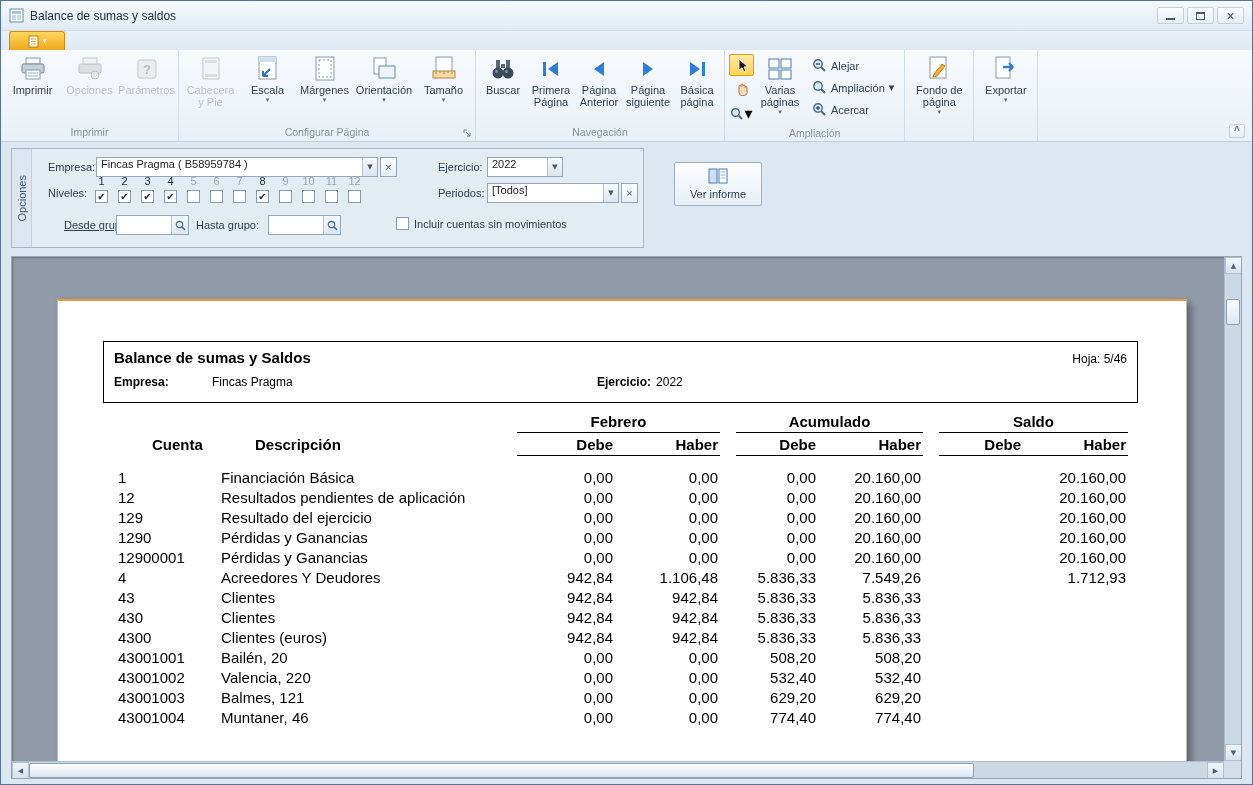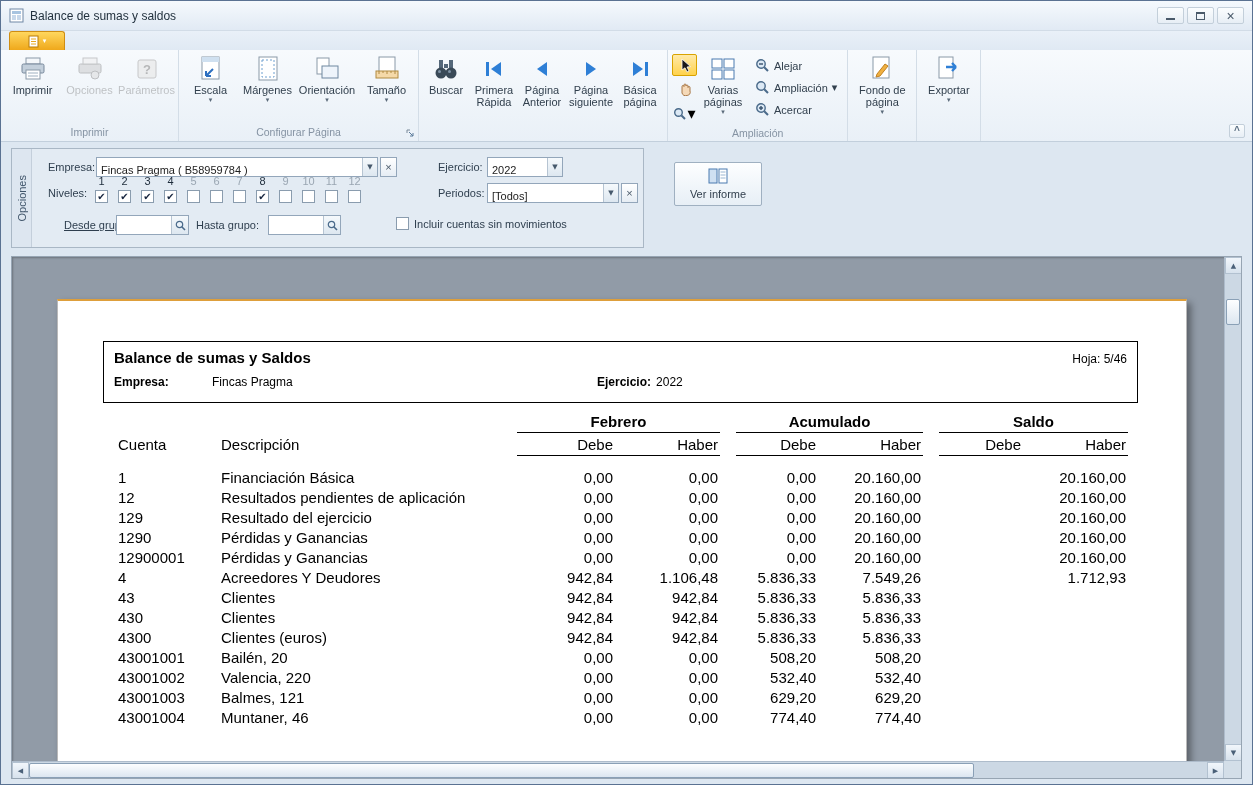--- a/index.html
+++ b/index.html
@@ -52,21 +52,21 @@
 
   
   .options-bar { height:112px; flex:0 0 112px; position:relative; background:#dde7f1; font-size:11px; color:#2e3e4e; }
   .options-panel { position:absolute; left:10px; top:6px; width:633px; height:100px;
                    border:1px solid #a9b7c5; background:#e3ebf3; display:flex; }
   .panel-side { width:20px; border-right:1px solid #c4cfdb; display:flex; align-items:center; justify-content:center;
                 background:#dde6f0; }
   .side-caption { writing-mode:vertical-rl; transform:rotate(180deg); font-size:11px; color:#41566b; }
   .panel-content { position:relative; flex:1; }
   .flabel { position:absolute; line-height:20px; white-space:nowrap; }
-  .combo { position:absolute; height:20px; background:#fff; border:1px solid #93a6ba; display:flex; align-items:flex-end; }
+  .combo { position:absolute; height:20px; background:#fff; border:1px solid #93a6ba; display:flex; align-items:flex-start; }
   .combo .val { flex:1; padding:0 4px; white-space:nowrap; overflow:hidden; color:#222; }
   .combo .dd { width:15px; height:100%; display:flex; align-items:center; justify-content:center;
                background:linear-gradient(#f5f9fc,#dde7f0); border-left:1px solid #b6c4d2; font-size:7px; color:#46596c; }
   .sq-btn { position:absolute; width:17px; height:20px; border:1px solid #93a6ba; display:flex; align-items:center;
             justify-content:center; background:linear-gradient(#ffffff,#e6edf4); font-size:11px; color:#4a5a6a; }
   .niveles { position:absolute; left:58px; top:26px; display:flex; }
   .nivel { width:23px; display:flex; flex-direction:column; align-items:center; gap:3px; }
   .nivel-num { font-size:11px; color:#9aa6b2; height:12px; line-height:12px; }
   .nivel-num.on { color:#1d2b3a; }
   .cb { width:13px; height:13px; background:#fff; border:1px solid #8a9cae; font-size:10px; line-height:11px;
@@ -90,21 +90,21 @@
   .rpt-title { font-size:15px; font-weight:bold; }
   .rpt-hoja { font-size:12px; }
   .rpt-row2 { margin-top:9px; display:flex; font-size:12px; }
   .rpt-emp-label { font-weight:bold; width:98px; }
   .rpt-emp-val { width:385px; }
   .rpt-ej-label { font-weight:bold; margin-right:5px; }
   .rpt-table { position:absolute; left:60px; top:112px; width:1010px; font-size:15px; }
   .rgrid { display:grid; grid-template-columns:103px 280px 114px 105px 98px 105px 100px 105px; }
   .gspan { font-weight:bold; text-align:center; border-bottom:1px solid #000; margin-left:16px; padding-bottom:2px; }
   .rh-sub { margin-top:3px; }
-  .rh-sub span { font-weight:normal; }
+  .rh-sub span { font-weight:bold;margin-left:34px; }
   .num { text-align:right; padding-right:2px; white-space:nowrap; }
   .pline { border-bottom:1px solid #000; margin-left:16px; height:3px; }
   .rows-wrap { margin-top:11px; }
   .rpt-row { height:20px; align-items:center; }
   .rpt-row span { display:block; white-space:nowrap; overflow:hidden; }
 
   
   .vscroll { position:absolute; top:0; right:0; bottom:17px; width:17px; background:#ccd8e4; border-left:1px solid #aebccb; }
   .hscroll { position:absolute; left:0; right:17px; bottom:0; height:17px; background:#ccd8e4; border-top:1px solid #aebccb; display:flex; }
   .sb-btn { width:17px; height:17px; flex:0 0 17px; display:flex; align-items:center; justify-content:center;
@@ -198,20 +198,30 @@
               </svg>
             </span>
           <span class="lbl">Parámetros</span>
         </div>
       </div>
       <div class="rgroup-label">Imprimir</div>
     </div>
 
     <div class="rgroup">
       <div class="rgroup-body">
+        <div class="btn-big disabled">
+          <span class="ic">
+              <svg width="24" height="24">
+                <rect x="4" y="1" width="16" height="21" fill="#f2f2f2" stroke="#9aa2aa"></rect>
+                <rect x="6" y="3" width="12" height="3" fill="#c4c8cc"></rect>
+                <rect x="6" y="17" width="12" height="3" fill="#c4c8cc"></rect>
+              </svg>
+            </span>
+          <span class="lbl">Cabecera y Pie</span>
+        </div>
         <div class="btn-big">
           <span class="ic">
               <svg width="26" height="26">
                 <rect x="4" y="1" width="17" height="22" fill="#fff" stroke="#8a99a8"></rect>
                 <rect x="4" y="1" width="17" height="5" fill="#cfe0f0"></rect>
                 <path d="M8 20 L15 13 M8 20 v-5 M8 20 h5" stroke="#2d6fc0" stroke-width="2" fill="none"></path>
               </svg>
             </span>
           <span class="lbl">Escala</span>
           <span class="arrow gl">▾</span>
@@ -273,21 +283,21 @@
             </span>
           <span class="lbl">Buscar</span>
         </div>
         <div class="btn-big" style="width:48px">
           <span class="ic">
               <svg width="22" height="20">
                 <rect x="3" y="3" width="3" height="14" fill="#2e7fd6"></rect>
                 <polygon points="18,3 8,10 18,17" fill="#2e7fd6"></polygon>
               </svg>
             </span>
-          <span class="lbl">Primera Rápida</span>
+          <span class="lbl">Primera Página</span>
         </div>
         <div class="btn-big" style="width:48px">
           <span class="ic">
               <svg width="22" height="20">
                 <polygon points="16,3 6,10 16,17" fill="#2e7fd6"></polygon>
               </svg>
             </span>
           <span class="lbl">Página Anterior</span>
         </div>
         <div class="btn-big" style="width:50px">
@@ -301,20 +311,21 @@
         <div class="btn-big" style="width:48px">
           <span class="ic">
               <svg width="22" height="20">
                 <polygon points="4,3 14,10 4,17" fill="#2e7fd6"></polygon>
                 <rect x="16" y="3" width="3" height="14" fill="#2e7fd6"></rect>
               </svg>
             </span>
           <span class="lbl">Básica página</span>
         </div>
       </div>
+      <div class="rgroup-label">Navegación</div>
     </div>
 
     <div class="rgroup">
       <div class="rgroup-body">
         <div class="mini-col">
           <span class="mini-btn selected">
               <svg width="14" height="15">
                 <path d="M4 1 L4 12 L7 9.8 L9 14 L11 13 L9 9 L12.5 8.6 Z" fill="#1a1a1a" stroke="#fff" stroke-width=".8"></path>
               </svg>
             </span>

